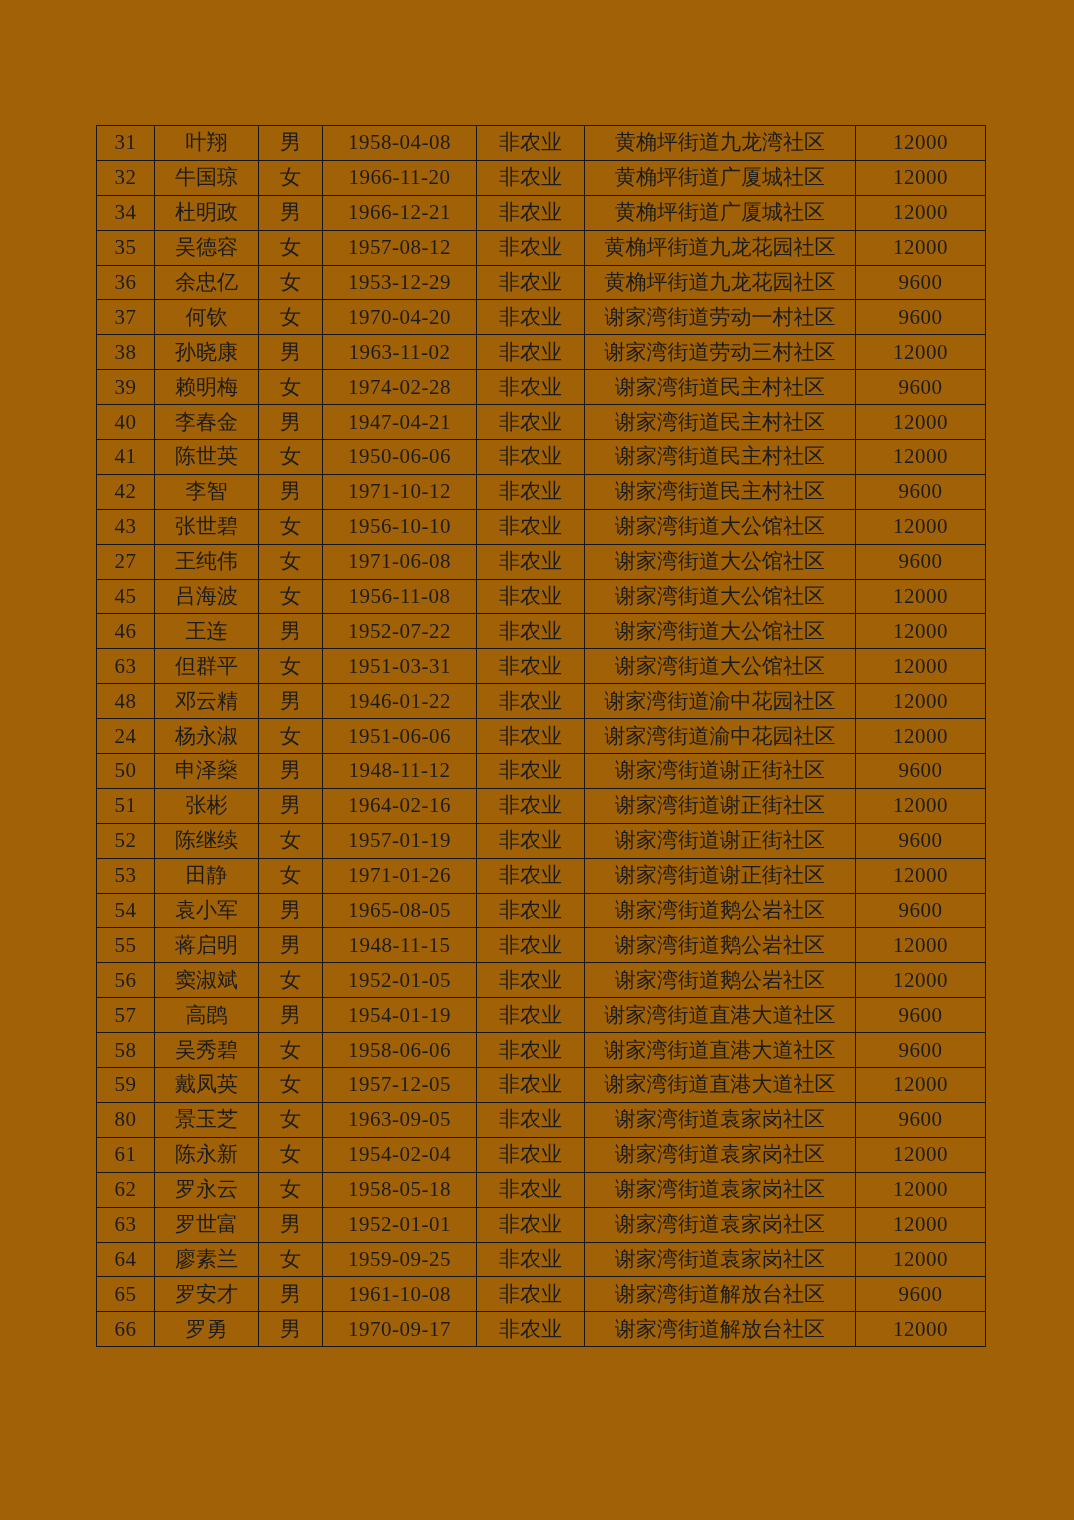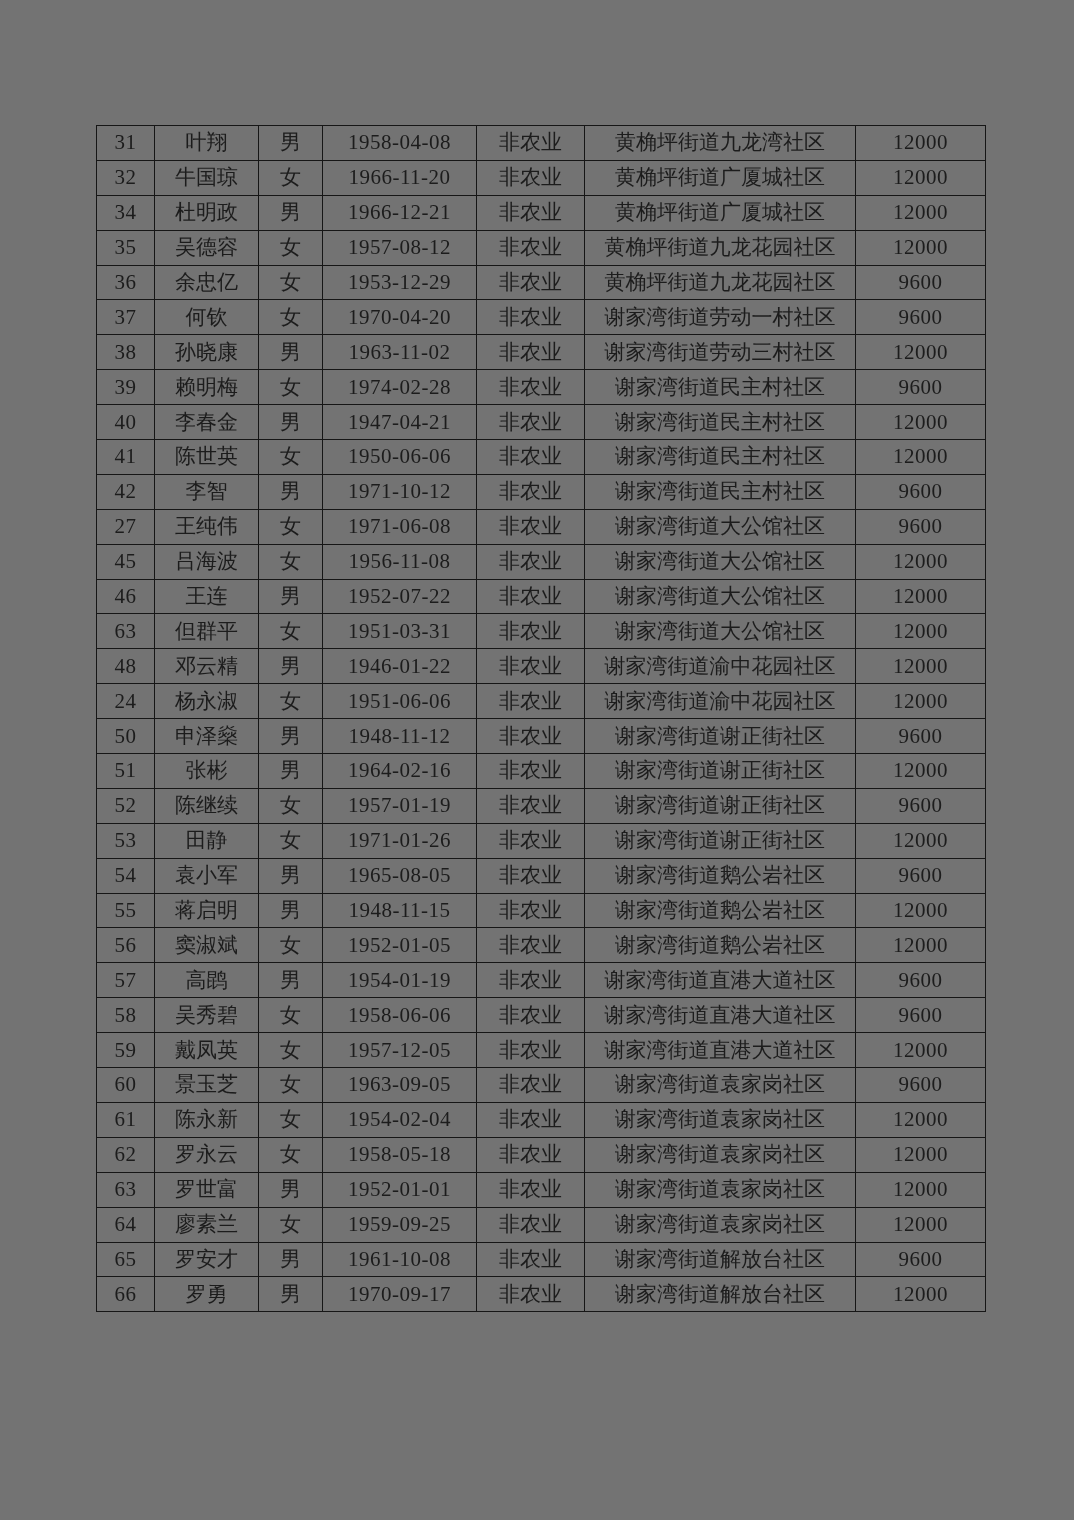--- a/index.html
+++ b/index.html
@@ -5,21 +5,21 @@
   * { margin: 0; padding: 0; box-sizing: border-box; }
   html, body {
     width: 1074px;
     background: #ffffff;
     font-family: "Liberation Serif", "DejaVu Serif", serif;
   }
   .page {
     position: relative;
     width: 1074px;
     height: 1520px;
-    background: #737373;
+    background: #a16207;
     overflow: hidden;
   }
   .table-wrap {
     position: absolute;
     left: 96px;
     top: 125px;
     width: 889px;
   }
   table.records {
     width: 889px;
@@ -160,20 +160,29 @@
           <tr>
             <td class="c-index">42</td>
             <td class="c-name">李智</td>
             <td class="c-gender">男</td>
             <td class="c-birth-date">1971-10-12</td>
             <td class="c-household-type">非农业</td>
             <td class="c-community">谢家湾街道民主村社区</td>
             <td class="c-amount">9600</td>
           </tr>
           <tr>
+            <td class="c-index">43</td>
+            <td class="c-name">张世碧</td>
+            <td class="c-gender">女</td>
+            <td class="c-birth-date">1956-10-10</td>
+            <td class="c-household-type">非农业</td>
+            <td class="c-community">谢家湾街道大公馆社区</td>
+            <td class="c-amount">12000</td>
+          </tr>
+          <tr>
             <td class="c-index">27</td>
             <td class="c-name">王纯伟</td>
             <td class="c-gender">女</td>
             <td class="c-birth-date">1971-06-08</td>
             <td class="c-household-type">非农业</td>
             <td class="c-community">谢家湾街道大公馆社区</td>
             <td class="c-amount">9600</td>
           </tr>
           <tr>
             <td class="c-index">45</td>
@@ -304,21 +313,21 @@
           <tr>
             <td class="c-index">59</td>
             <td class="c-name">戴凤英</td>
             <td class="c-gender">女</td>
             <td class="c-birth-date">1957-12-05</td>
             <td class="c-household-type">非农业</td>
             <td class="c-community">谢家湾街道直港大道社区</td>
             <td class="c-amount">12000</td>
           </tr>
           <tr>
-            <td class="c-index">60</td>
+            <td class="c-index">80</td>
             <td class="c-name">景玉芝</td>
             <td class="c-gender">女</td>
             <td class="c-birth-date">1963-09-05</td>
             <td class="c-household-type">非农业</td>
             <td class="c-community">谢家湾街道袁家岗社区</td>
             <td class="c-amount">9600</td>
           </tr>
           <tr>
             <td class="c-index">61</td>
             <td class="c-name">陈永新</td>

